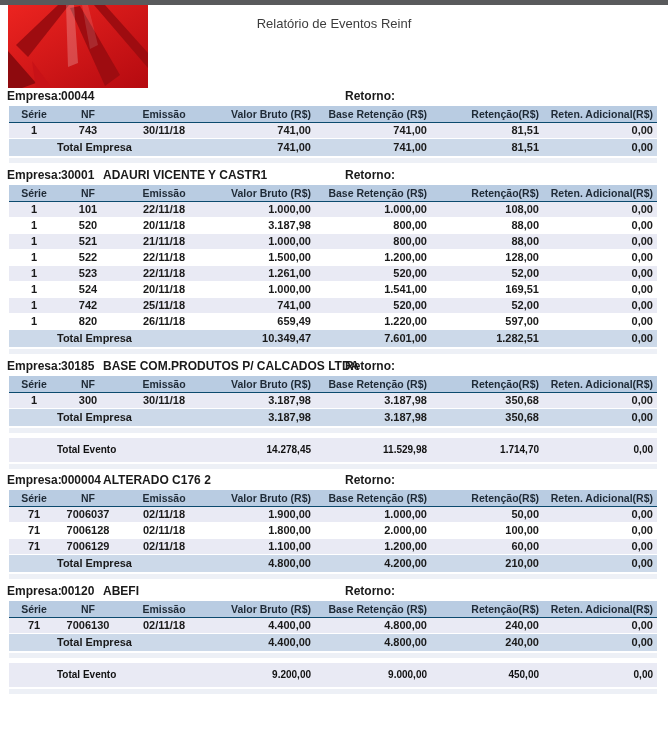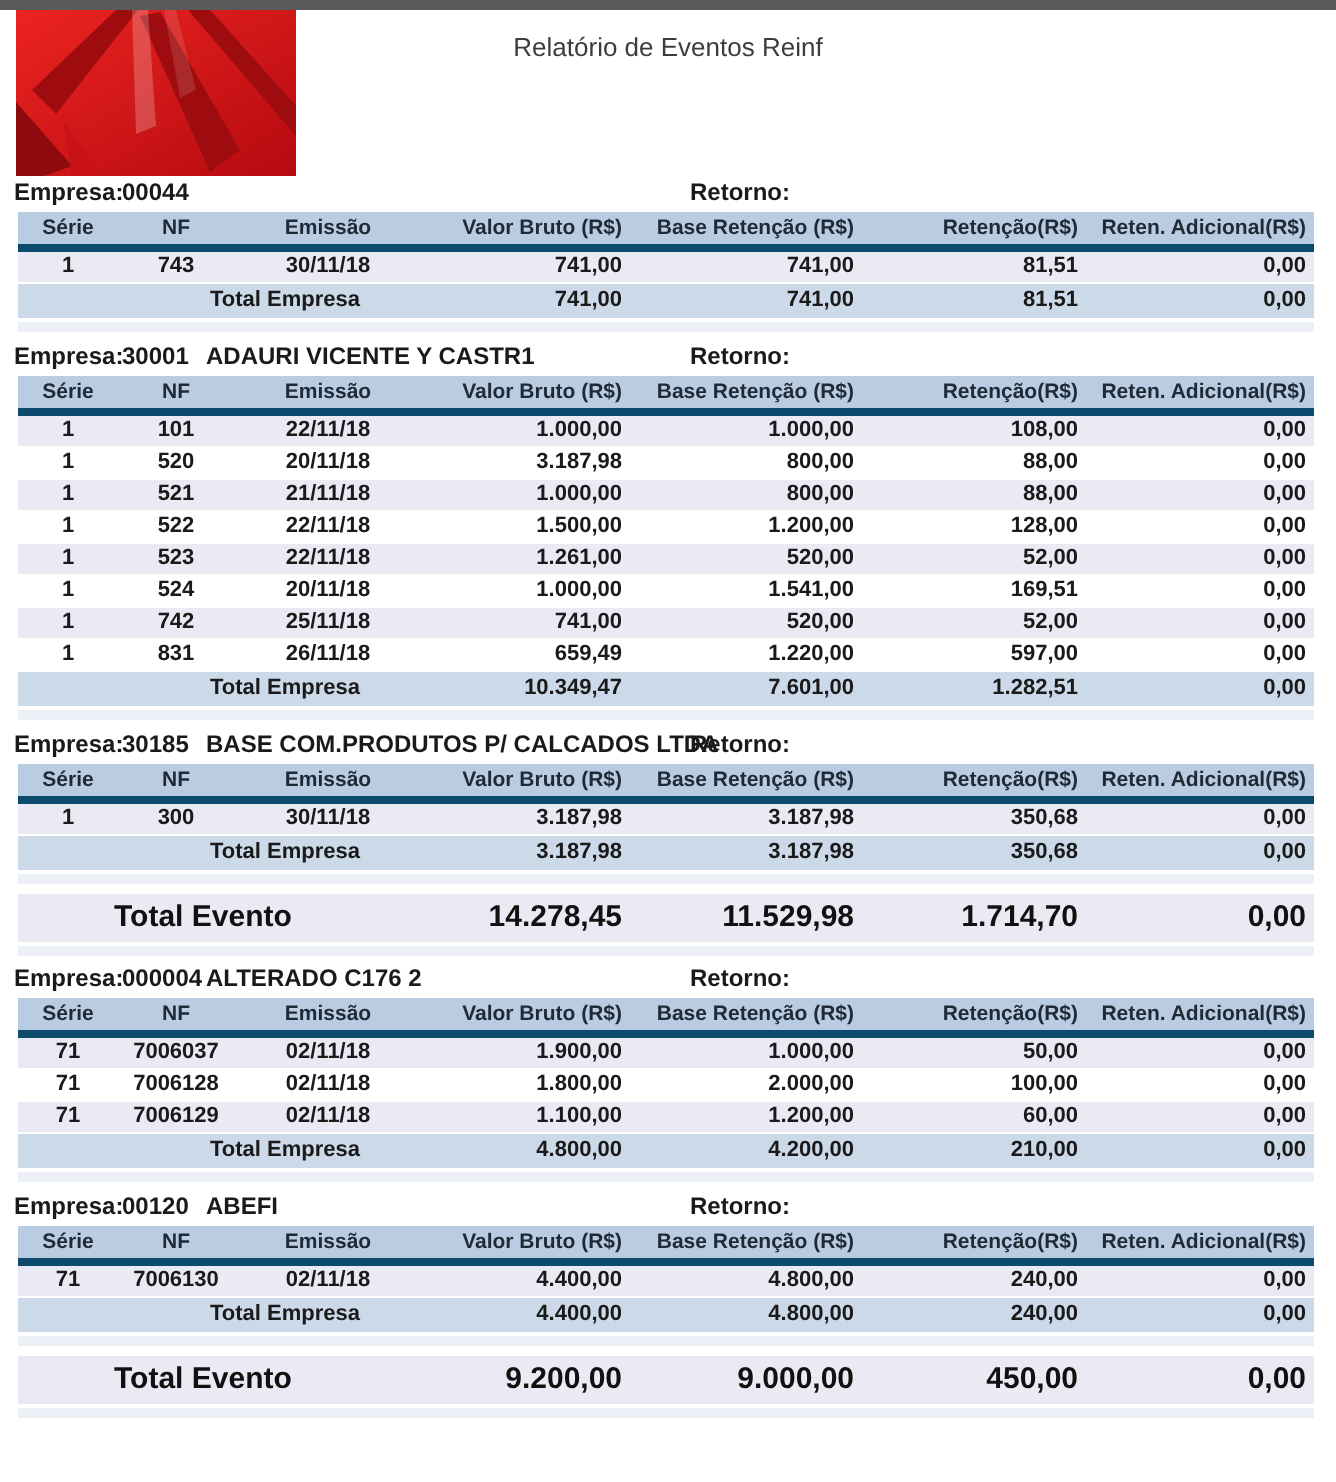--- a/index.html
+++ b/index.html
@@ -26,36 +26,36 @@
   .emp-label{left:0;}
   .emp-code{left:54px;}
   .emp-name{left:96px;}
   .emp-retorno{left:338px;}
   table{border-collapse:collapse;table-layout:fixed;width:648px;margin-left:2px;}
   col.w0{width:50px}col.w1{width:58px}col.w2{width:94px}col.w3{width:104px}
   col.w4{width:116px}col.w5{width:112px}col.w6{width:114px}
   th{
     background:var(--header-bg,#b9cce2);height:16px;line-height:16px;
     font-size:10.5px;font-weight:700;color:#1f2a36;
-    border-bottom:4px solid #0c4a6e;white-space:nowrap;padding:0;margin-left:48px;
+    border-bottom:1px solid #0c4a6e;white-space:nowrap;padding:0;margin-left:48px;
   }
   td{
     height:15px;line-height:15px;font-size:11px;font-weight:700;
     border-bottom:1px solid #fff;white-space:nowrap;padding:0;
   }
   .c0,.c1,.c2{text-align:center;}
   .c3,.c4,.c5,.c6{text-align:right;padding-right:4px;}
   tbody tr:nth-child(odd) td{background:var(--row-alt-bg,#e9eaf4);}
-  .total-row td{background:var(--total-row-bg,#ccd9e9);height:17px;line-height:17px;}
+  .total-row td{background:var(--total-row-bg,#ccd9e9);height:17px;line-height:17px;padding-left:48px;}
   .total-label{text-align:left;padding-left:96px;}
   .strip{height:5px;width:648px;margin-left:2px;margin-top:1px;background:var(--strip-bg,#edf0f6);}
   .total-evento{margin-top:2px;}
   .band-row td{
     background:var(--band-bg,#c3d3e7);height:24px;line-height:24px;
-    font-size:15px;font-weight:700;color:#111;
+    font-size:10px;font-weight:700;color:#111;
   }
   .band-label{text-align:left;padding-left:48px;}
 </style>
 </head>
 <body>
 
 <div class="topbar"></div>
 
 <div class="report-header">
   <div class="logo">
@@ -220,21 +220,21 @@
                 <td class="c0">1</td>
                 <td class="c1">742</td>
                 <td class="c2">25/11/18</td>
                 <td class="c3">741,00</td>
                 <td class="c4">520,00</td>
                 <td class="c5">52,00</td>
                 <td class="c6">0,00</td>
               </tr>
               <tr>
                 <td class="c0">1</td>
-                <td class="c1">831</td>
+                <td class="c1">820</td>
                 <td class="c2">26/11/18</td>
                 <td class="c3">659,49</td>
                 <td class="c4">1.220,00</td>
                 <td class="c5">597,00</td>
                 <td class="c6">0,00</td>
               </tr>
             </tbody>
       <tfoot>
         <tr class="total-row">
           <td colspan="3" class="total-label">Total Empresa</td>

